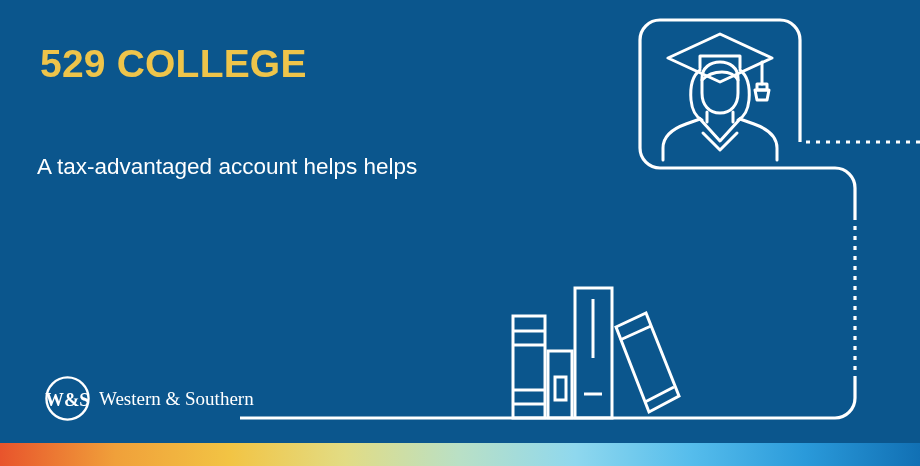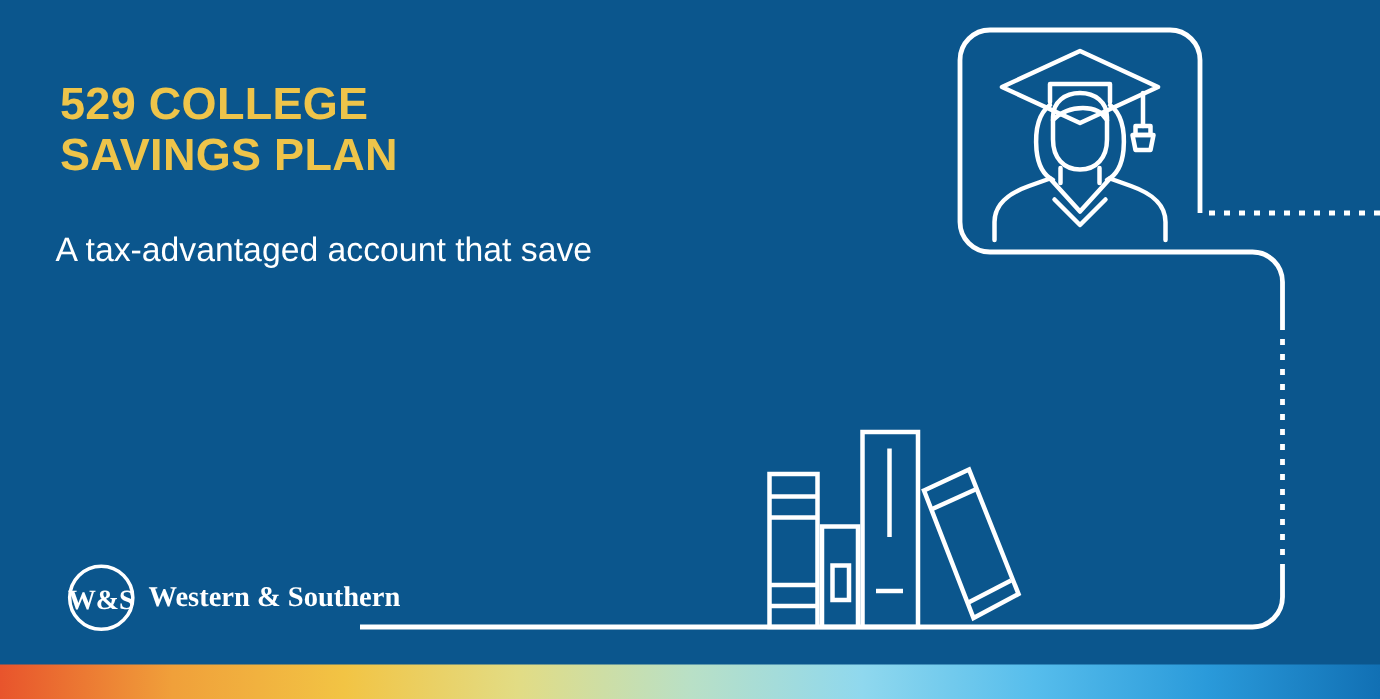--- a/index.html
+++ b/index.html
@@ -13,24 +13,24 @@
     height: 466px;
     overflow: hidden;
     background: #0b568d;
     font-family: "Liberation Sans", sans-serif;
   }
 
   
   #title {
     position: absolute;
     left: 40px;
-    top: 33px;
+    top: 16px;
     width: 420px;
     color: #eec44a;
-    font-size: 30px;
+    font-size: 39px;
     font-weight: bold;
     line-height: 1.13;
     letter-spacing: 0.2px;
     text-transform: uppercase;
   }
   #title .tline { display: block; white-space: nowrap; }
 
   
   #body-copy {
     position: absolute;
@@ -58,21 +58,21 @@
     height: 47px;
     flex: 0 0 auto;
   }
   #logo-words {
     color: #ffffff;
     font-family: "Liberation Serif", serif;
     font-size: 19px;
     line-height: 1.12;
     white-space: nowrap;
   }
-  #logo-words .lw { display: block; font-weight: bold; }
+  #logo-words .lw { display: block; }
 
   
   #art {
     position: absolute;
     left: 0;
     top: 0;
     width: 920px;
     height: 466px;
     pointer-events: none;
   }
@@ -166,25 +166,24 @@
       <path d="M 584 394 L 602 394"></path>
 
       <path d="M 616 327 L 646 313 L 679 396 L 649 412 Z"></path>
       <path d="M 620 340 L 651 326"></path>
       <path d="M 645 402 L 674 387"></path>
     </g>
   </svg>
 
   <h1 id="title" style="color: rgb(238, 196, 74);">
     <span class="tline">529 COLLEGE</span>
-    <span class="tline">SAVINGS PLAN</span>
   </h1>
 
   <div id="body-copy">
-    <span class="bline">A tax-advantaged account that save</span>
+    <span class="bline">A tax-advantaged account helps helps</span>
   </div>
 
   <div id="logo">
     <svg id="logo-mark" viewBox="0 0 48 48" xmlns="http://www.w3.org/2000/svg">
       <circle cx="24" cy="24" r="21.5" fill="none" stroke="#ffffff" stroke-width="2.4"></circle>
       <text x="24" y="31.5" text-anchor="middle" font-family="Liberation Serif, serif" font-size="19" font-weight="bold" fill="#ffffff">W&amp;S</text>
     </svg>
     <div id="logo-words">
       <span class="lw">Western &amp; Southern</span>
     </div>

